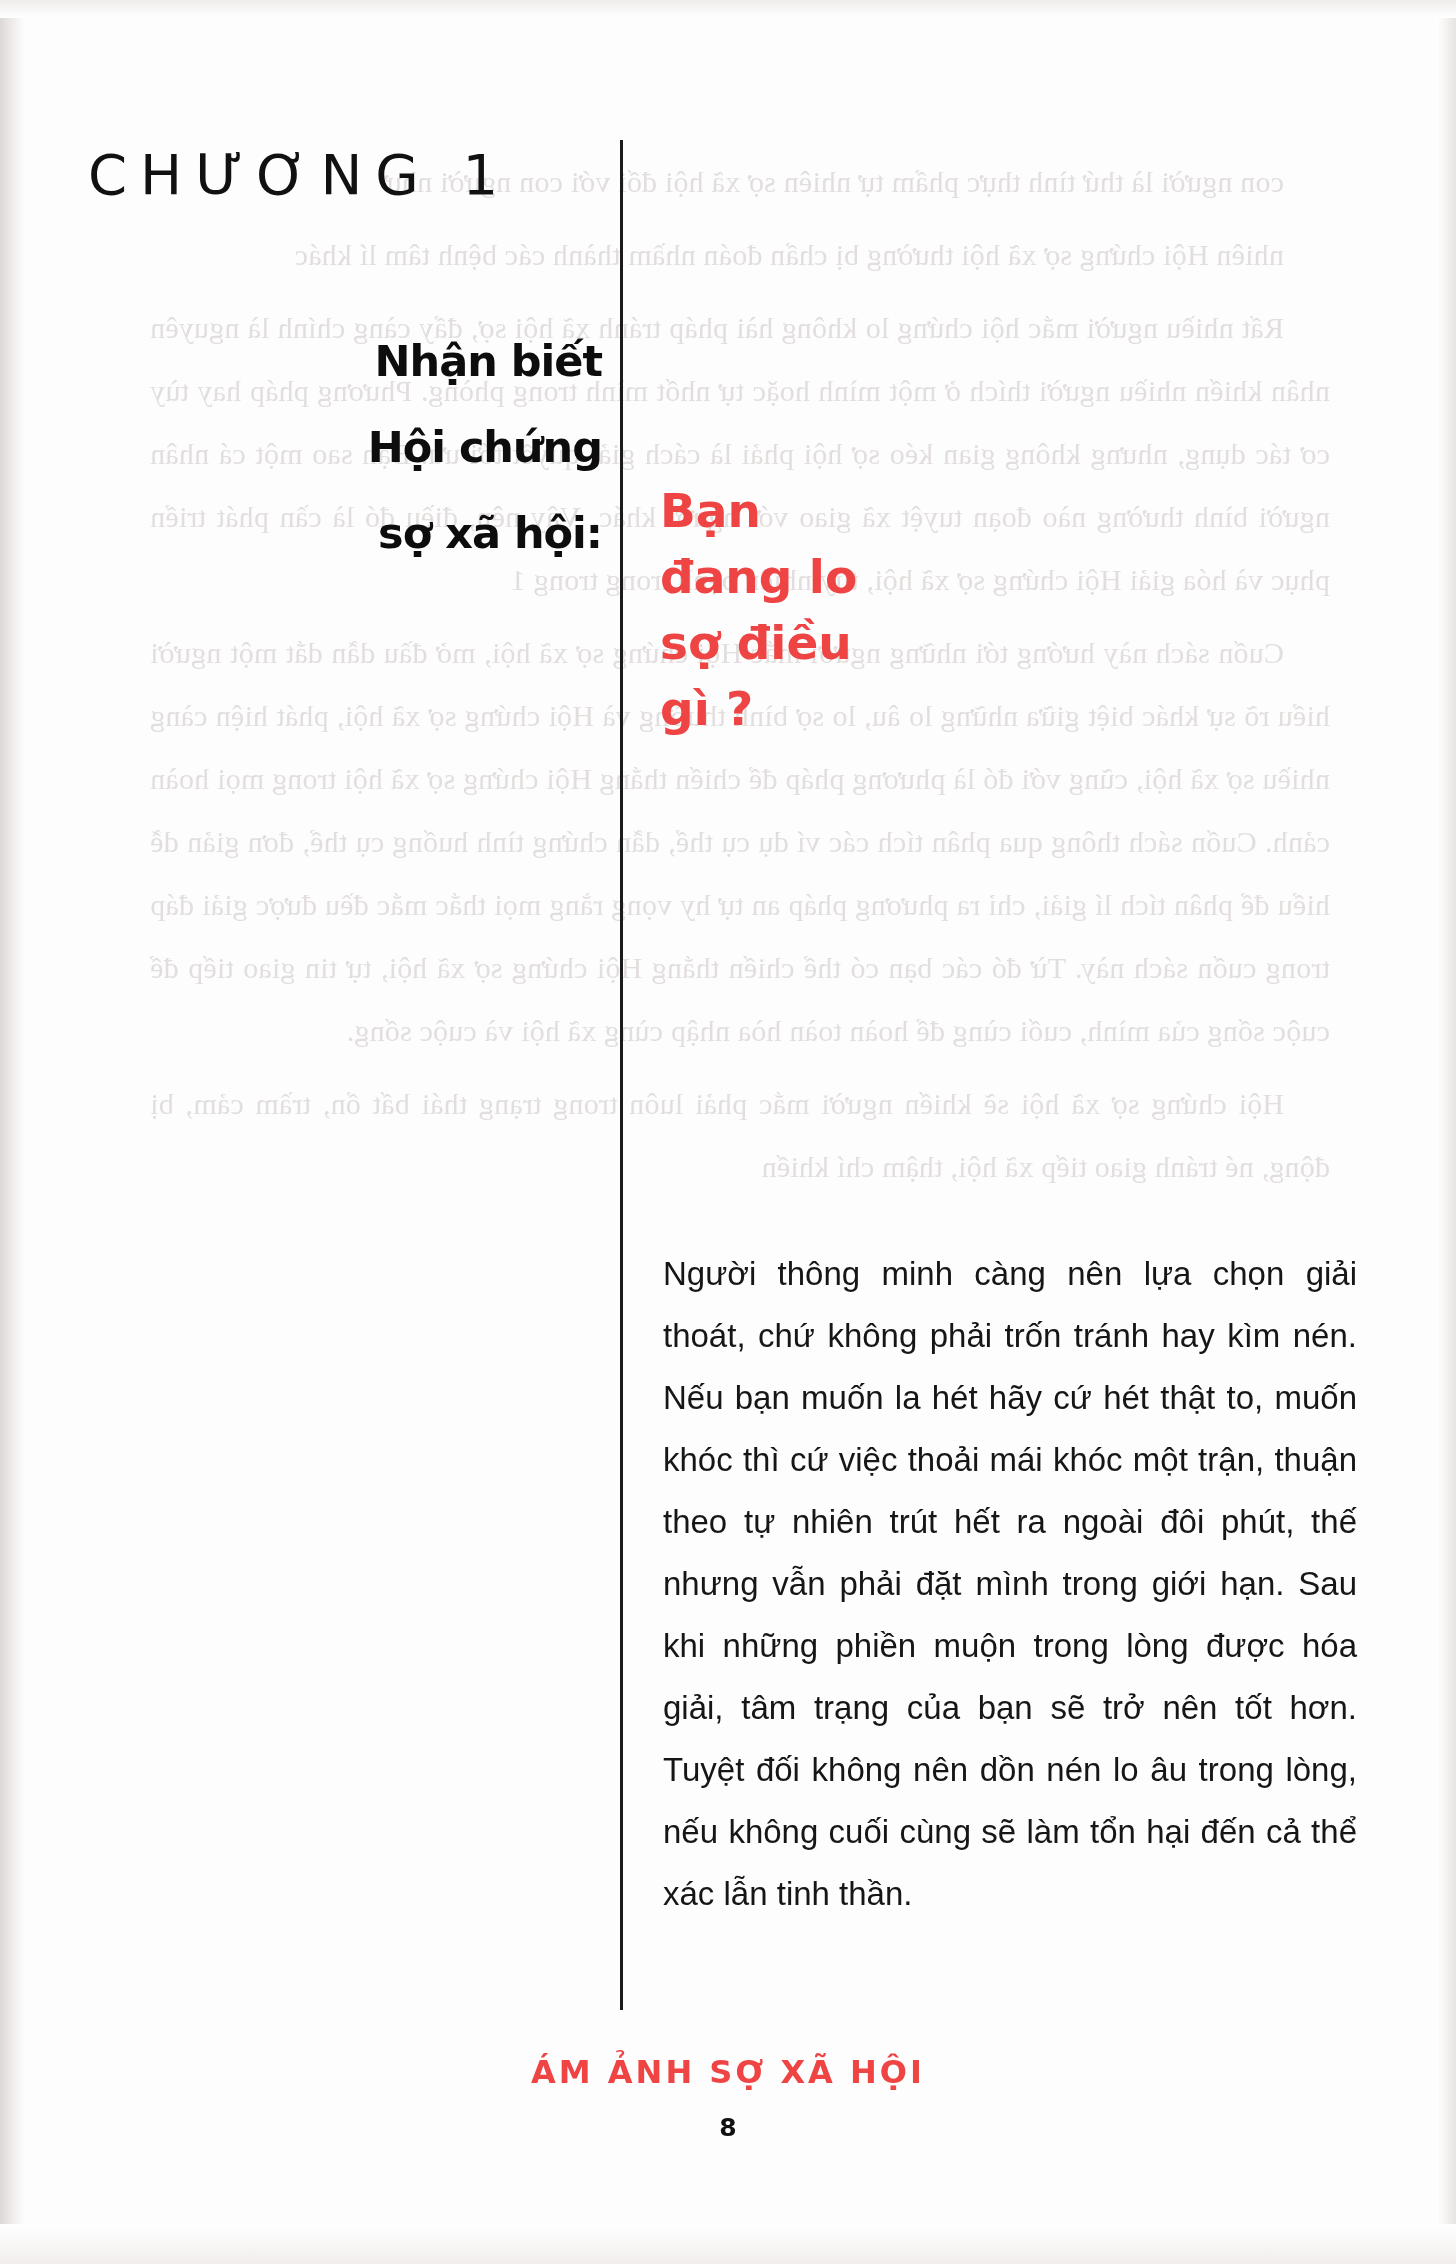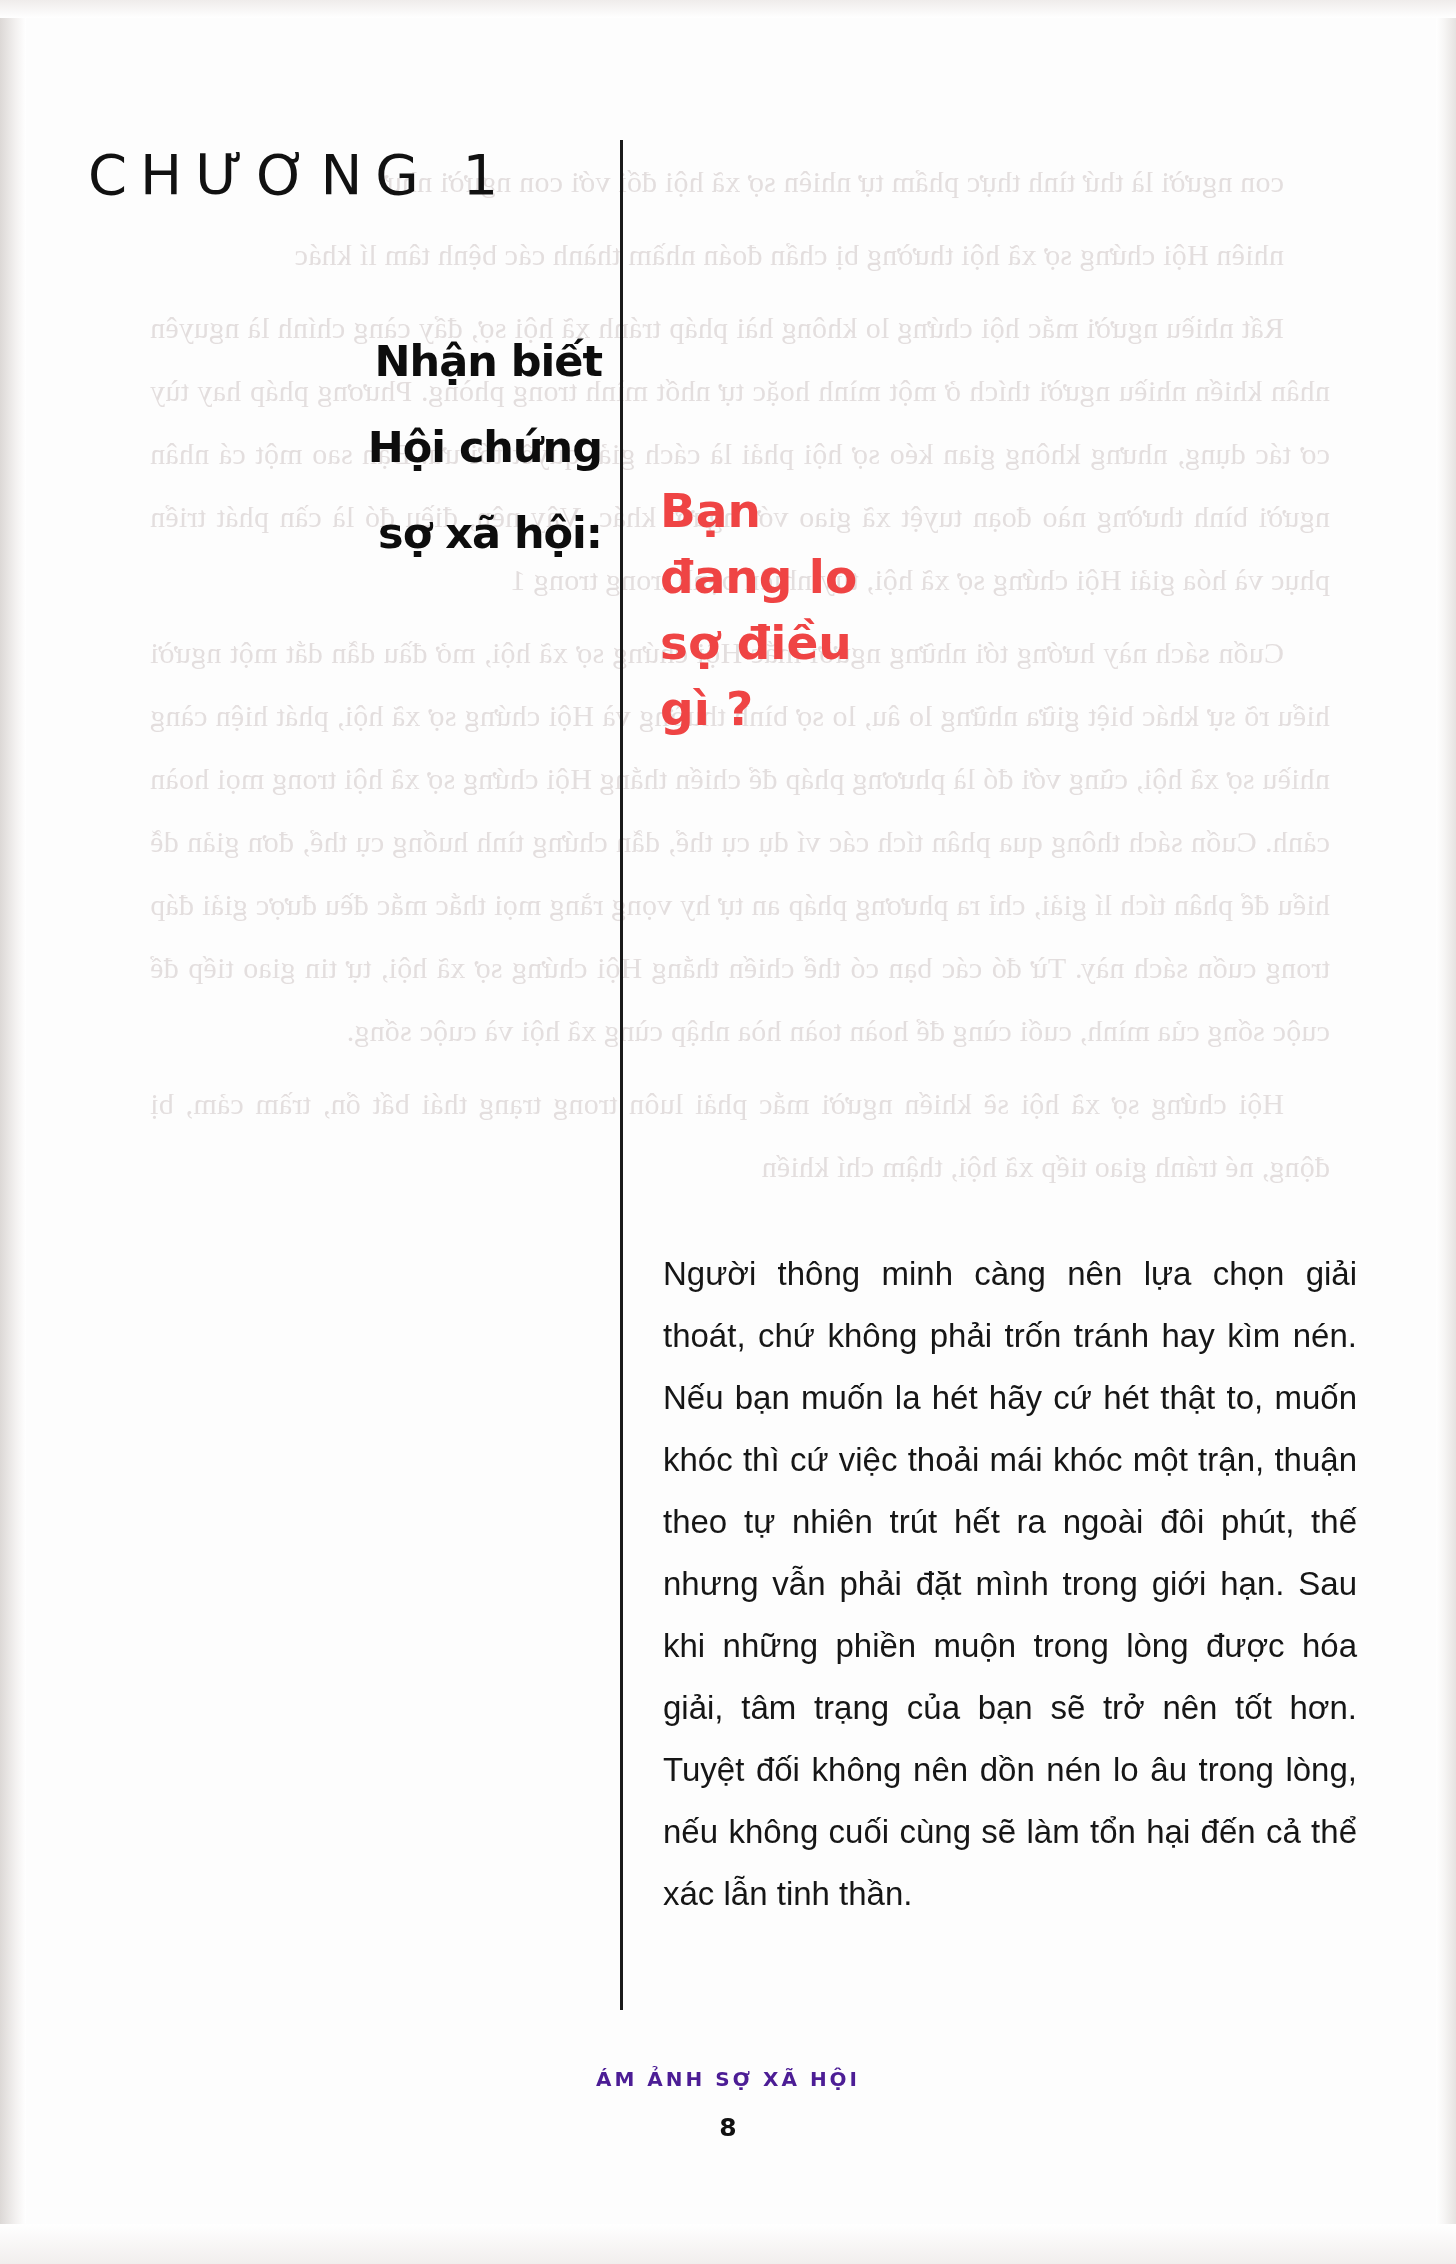--- a/index.html
+++ b/index.html
@@ -127,24 +127,24 @@
   .body-text p { margin: 3px; }
 
   .footer {
     position: absolute;
     left: 0;
     bottom: 122px;
     width: 100%;
     text-align: center;
   }
   .footer-title {
-    font-size: 20px;
+    font-size: 32px;
     font-weight: 700;
     letter-spacing: 3px;
-    color: #4c1d95;
+    color: #ef4444;
     font-family: "DejaVu Sans", sans-serif;
   }
   .footer-page {
     margin-top: 22px;
     font-size: 25px;
     font-weight: 700;
     color: #111111;
     font-family: "DejaVu Sans", sans-serif;
   }
 </style>

